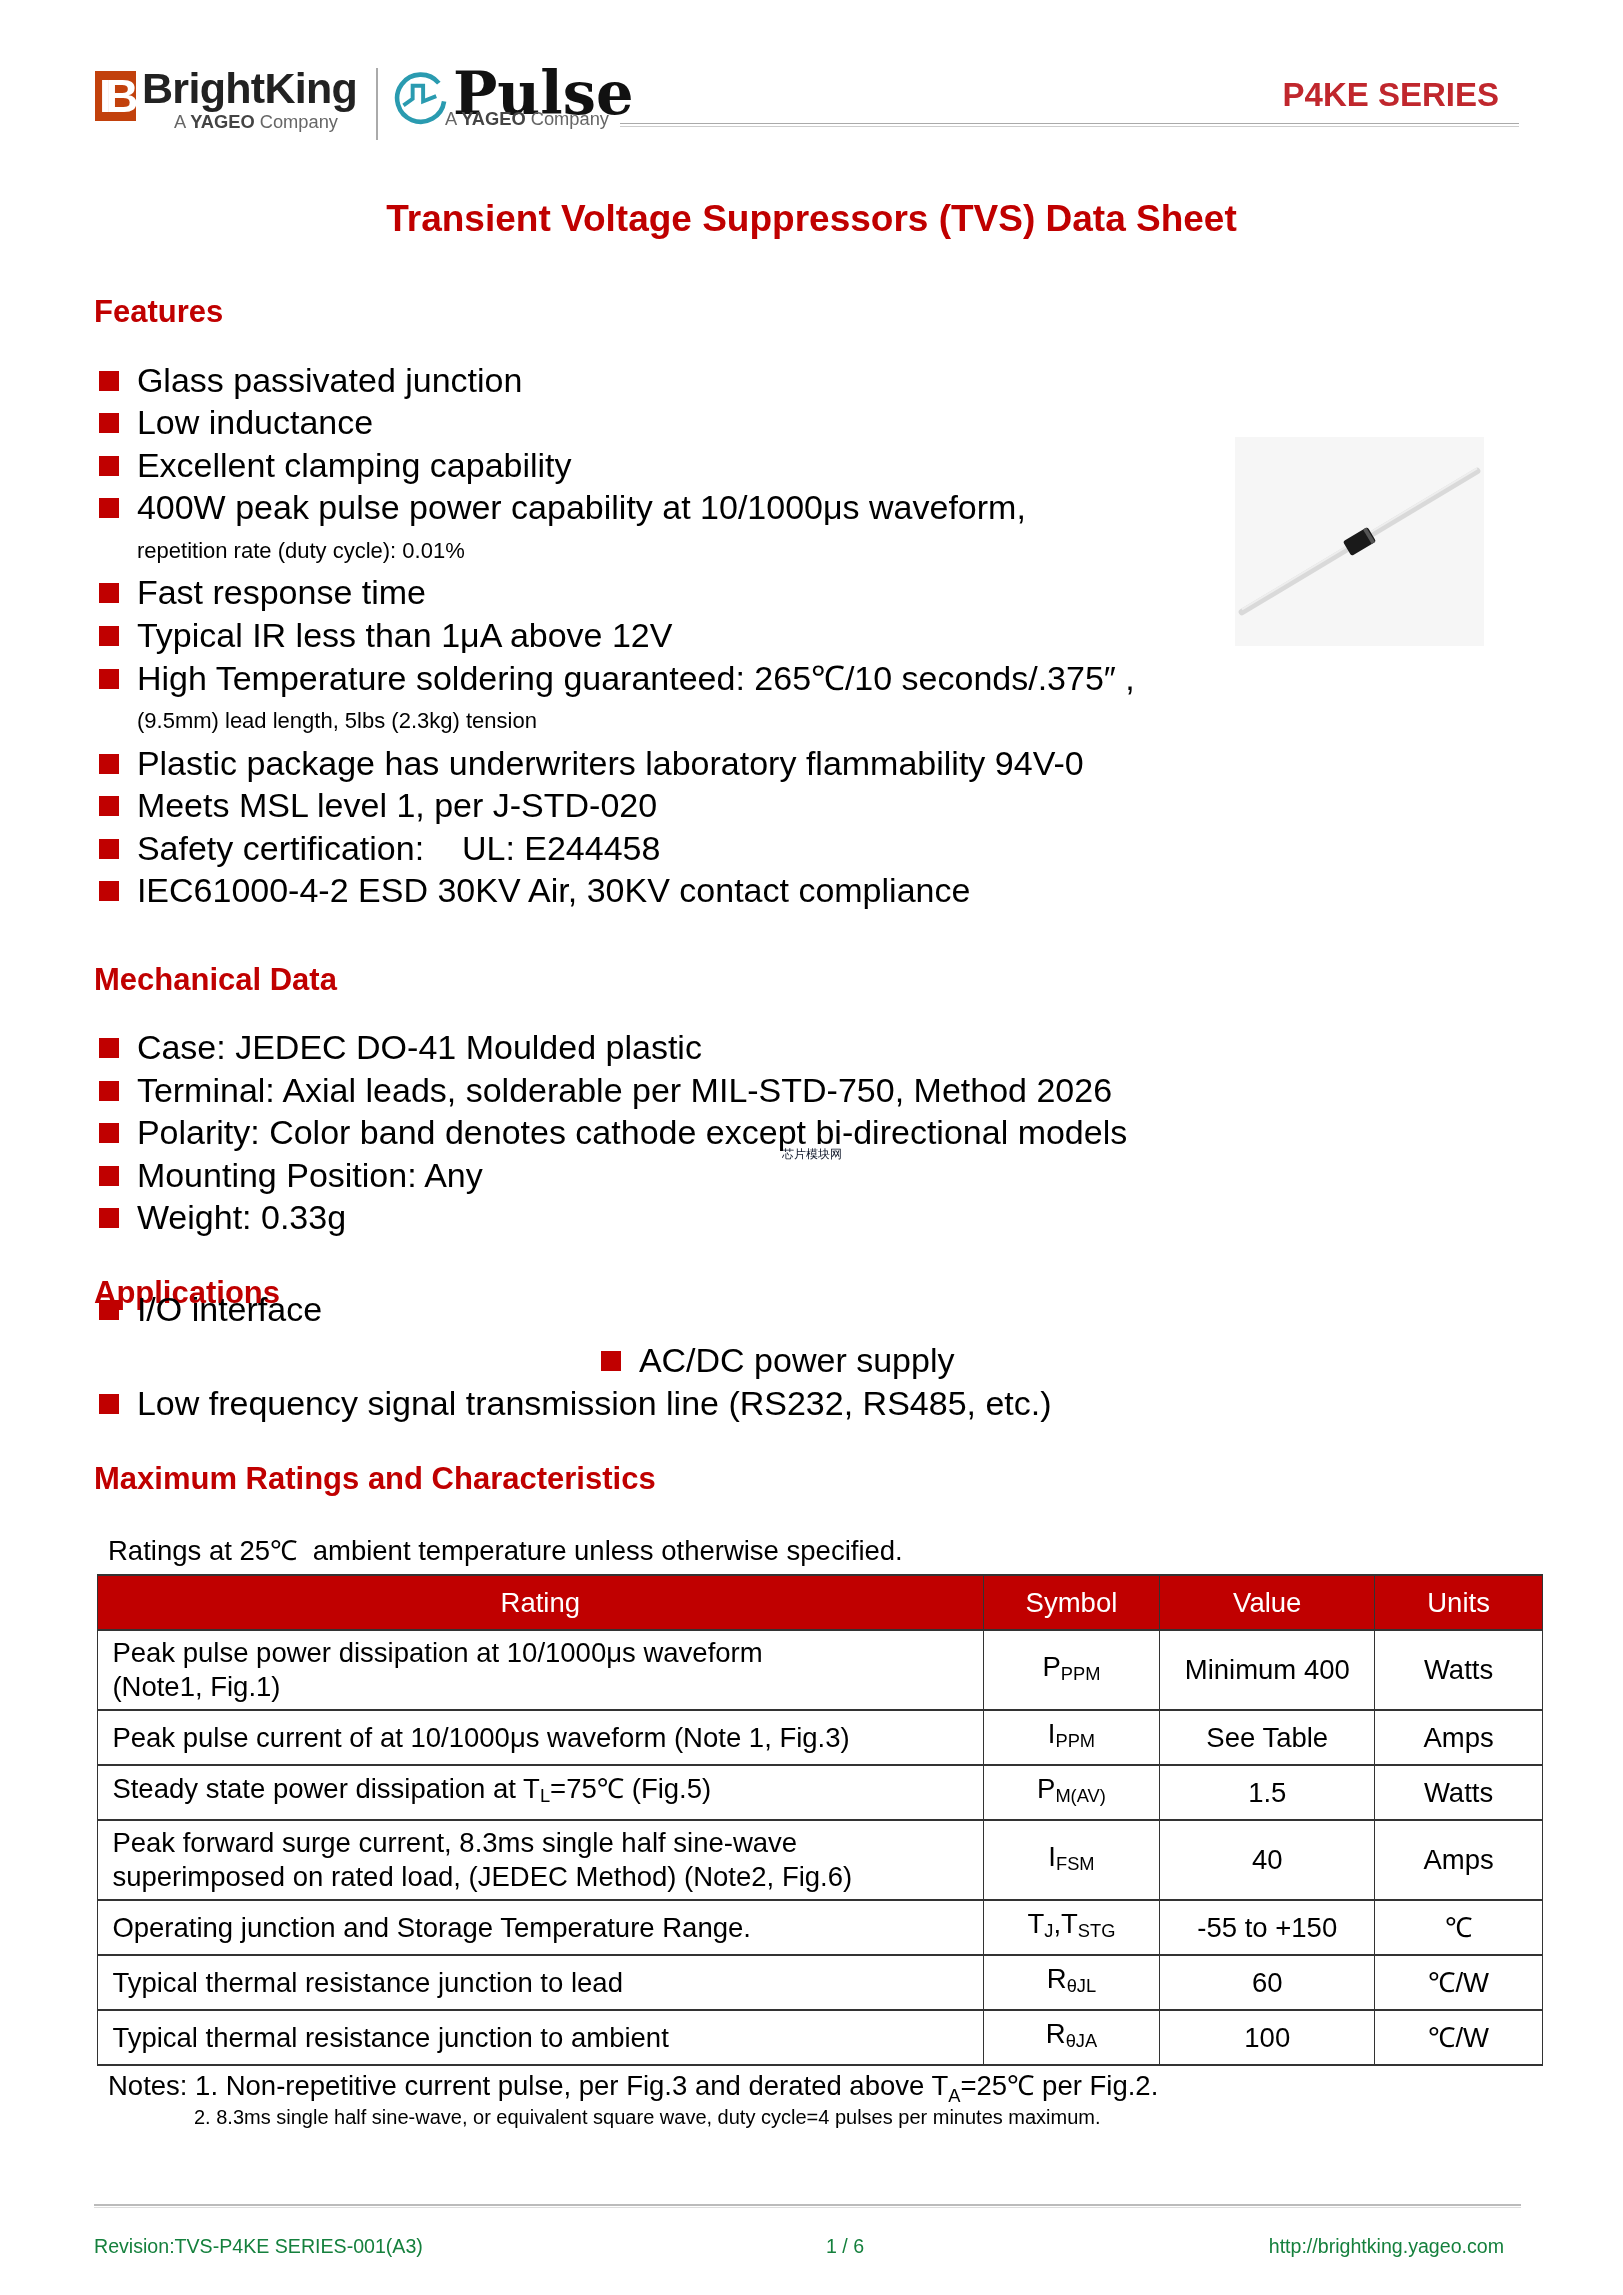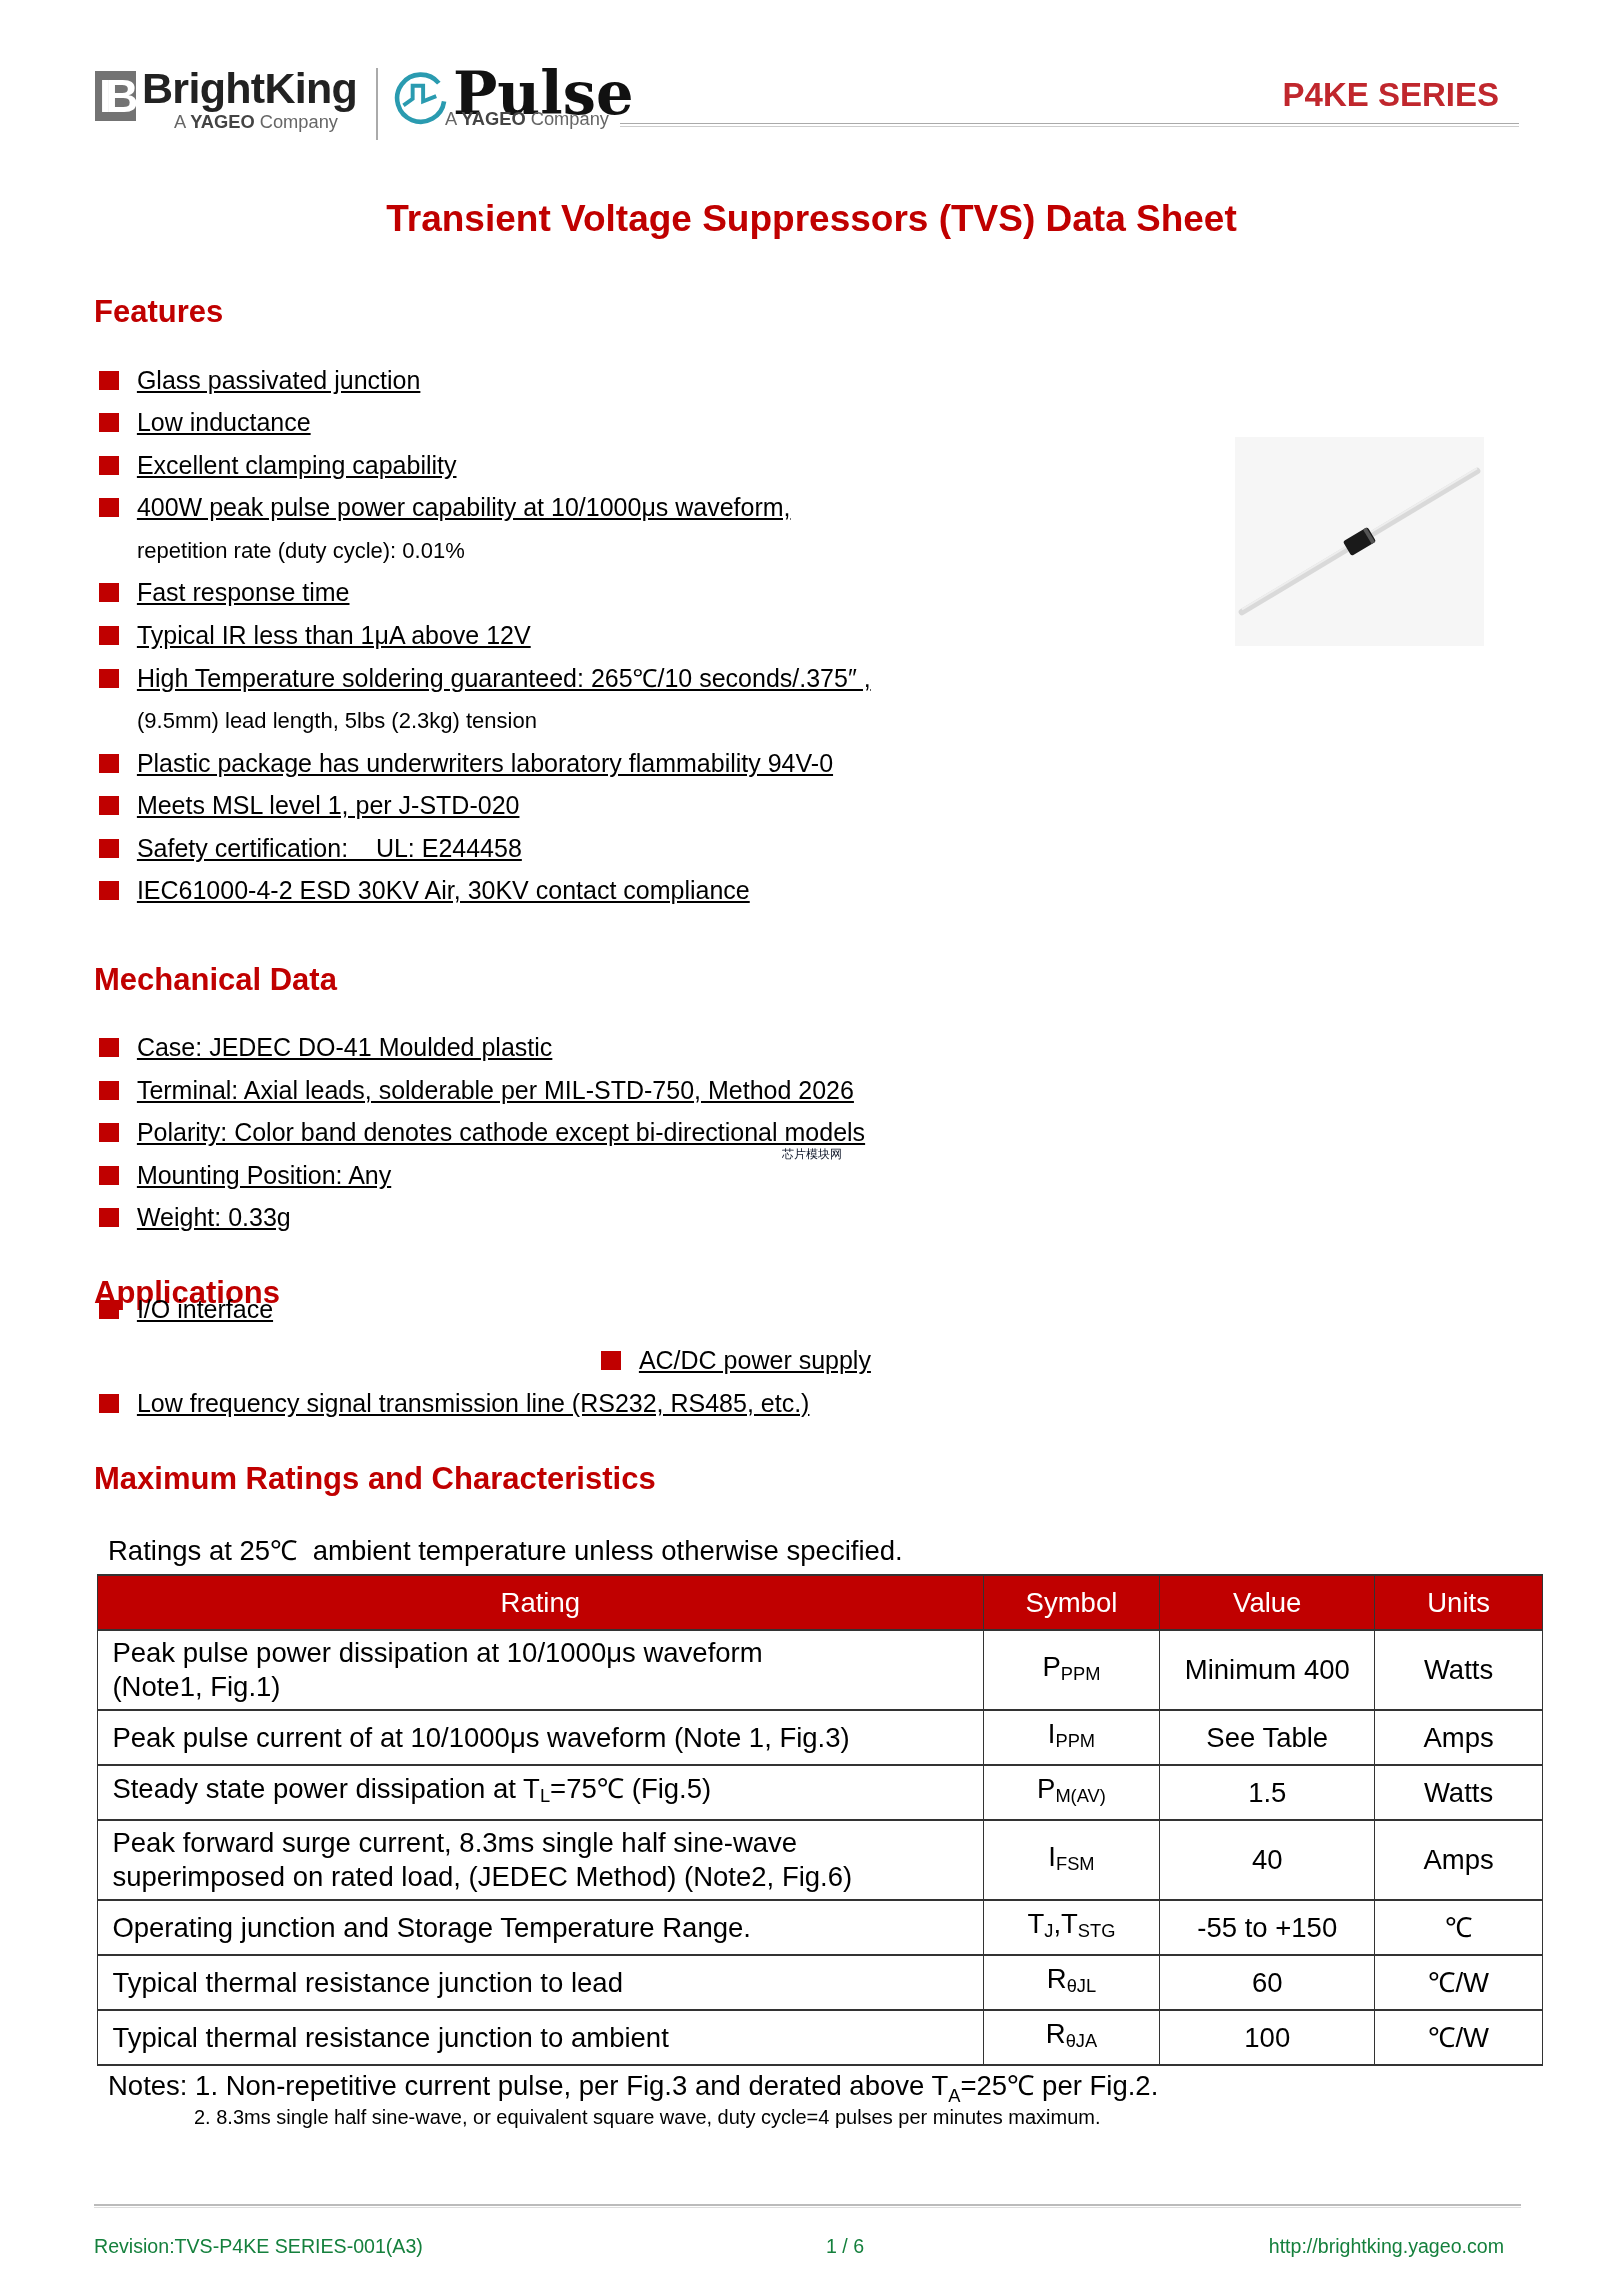--- a/index.html
+++ b/index.html
@@ -1,37 +1,37 @@
 <!DOCTYPE html>
 <html style="font-size:10.5px"><head>
 <meta charset="utf-8">
 <style>
   html, body { margin:0; padding:0; background:#ffffff; }
   body { width:1623px; height:2295px; position:relative; overflow:hidden;
          font-family:"Liberation Sans", sans-serif; color:#000; }
   .abs { position:absolute; }
   
   .logo-bk { left:95px; top:68px; width:262px; height:72px; }
-  .bk-mark { position:absolute; left:0; top:2.6px; width:41px; height:50px; background:#737373; }
+  .bk-mark { position:absolute; left:0; top:2.6px; width:41px; height:50px; background:#c2410c; }
   .bk-mark span { position:absolute; color:#fff; font-weight:bold; font-size:46px; line-height:50px; left:3.9px; top:0; letter-spacing:-6.5px; }
   .bk-name { position:absolute; left:47px; top:-3.9px; font-size:43px; font-weight:bold; color:#222; letter-spacing:-0.7px; }
   .bk-sub { position:absolute; left:79px; top:43px; font-size:18.3px; color:#666; }
   .bk-sub b { color:#444; }
   .logo-sep { left:376px; top:68px; width:2px; height:72px; background:#aaa; }
   .logo-pulse { left:393px; top:65px; width:236px; height:72px; }
   .pulse-mark { position:absolute; left:0; top:5.2px; width:55px; height:55px; }
   .pulse-name { position:absolute; left:60px; top:-6.5px; font-family:"DejaVu Serif", serif; font-weight:bold; font-size:59px; color:#111; }
   .pulse-sub { position:absolute; left:52px; top:43px; font-size:18.3px; color:#666; }
   .pulse-sub b { color:#444; }
   .series { right:124px; top:76px; font-size:33px; font-weight:bold; color:#c0272d; }
   .hdr-line { left:620px; top:123px; width:899px; height:3.9px; border-top:1.3px solid #aaa; border-bottom:1.3px solid #ccc; box-sizing:border-box; }
   
   .title { left:0; width:1623px; top:198px; text-align:center; font-size:37px; font-weight:bold; color:#c00000; }
   .section-h { left:94px; font-size:31px; font-weight:bold; color:#c00000; }
-  .bullet { position:absolute; left:99px; font-size:25px; line-height:33px; white-space:nowrap;text-decoration:underline; }
+  .bullet { position:absolute; left:99px; font-size:34px; line-height:33px; white-space:nowrap; }
   .bullet .sq { display:inline-block; width:19.6px; height:19.6px; background:#c00000; vertical-align:middle; margin-right:18.3px; position:relative; top:-2px; }
   .cont { position:absolute; left:137px; font-size:22px; line-height:33px; white-space:nowrap; }
   .device { left:1235px; top:437px; width:249px; height:209px; background:#f6f6f6; }
   .watermark { left:782px; top:1146px; font-size:12px; color:#0f172a; }
   
   .ratings-note { left:108px; top:1531px; font-size:27.5px; }
   table.rt { position:absolute; left:97px; top:1574px; width:1446px; border-collapse:collapse; font-size:27.5px;padding-left:11px; }
   table.rt th { background:#c00000; color:#fff; font-weight:normal; height:51px; border:2px solid #333; border-left:1.3px solid #333; border-right:1.3px solid #333; }
   table.rt td { border:1.3px solid #333; border-bottom:2.6px solid #333; padding:3.9px 14.4px; line-height:34px; }
   table.rt td.c { text-align:center; padding:3.9px 6.5px; }

